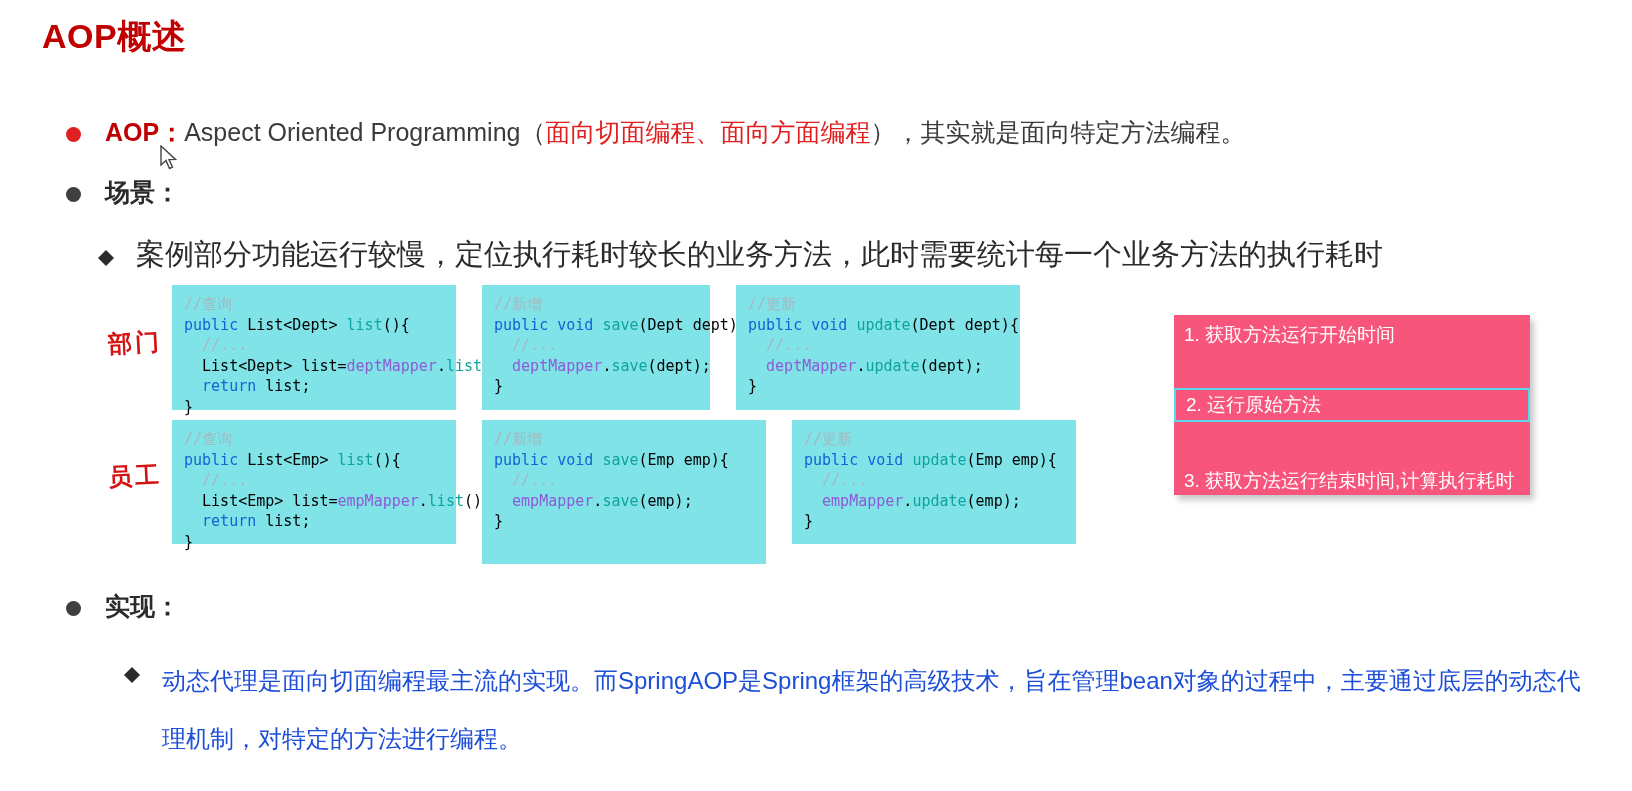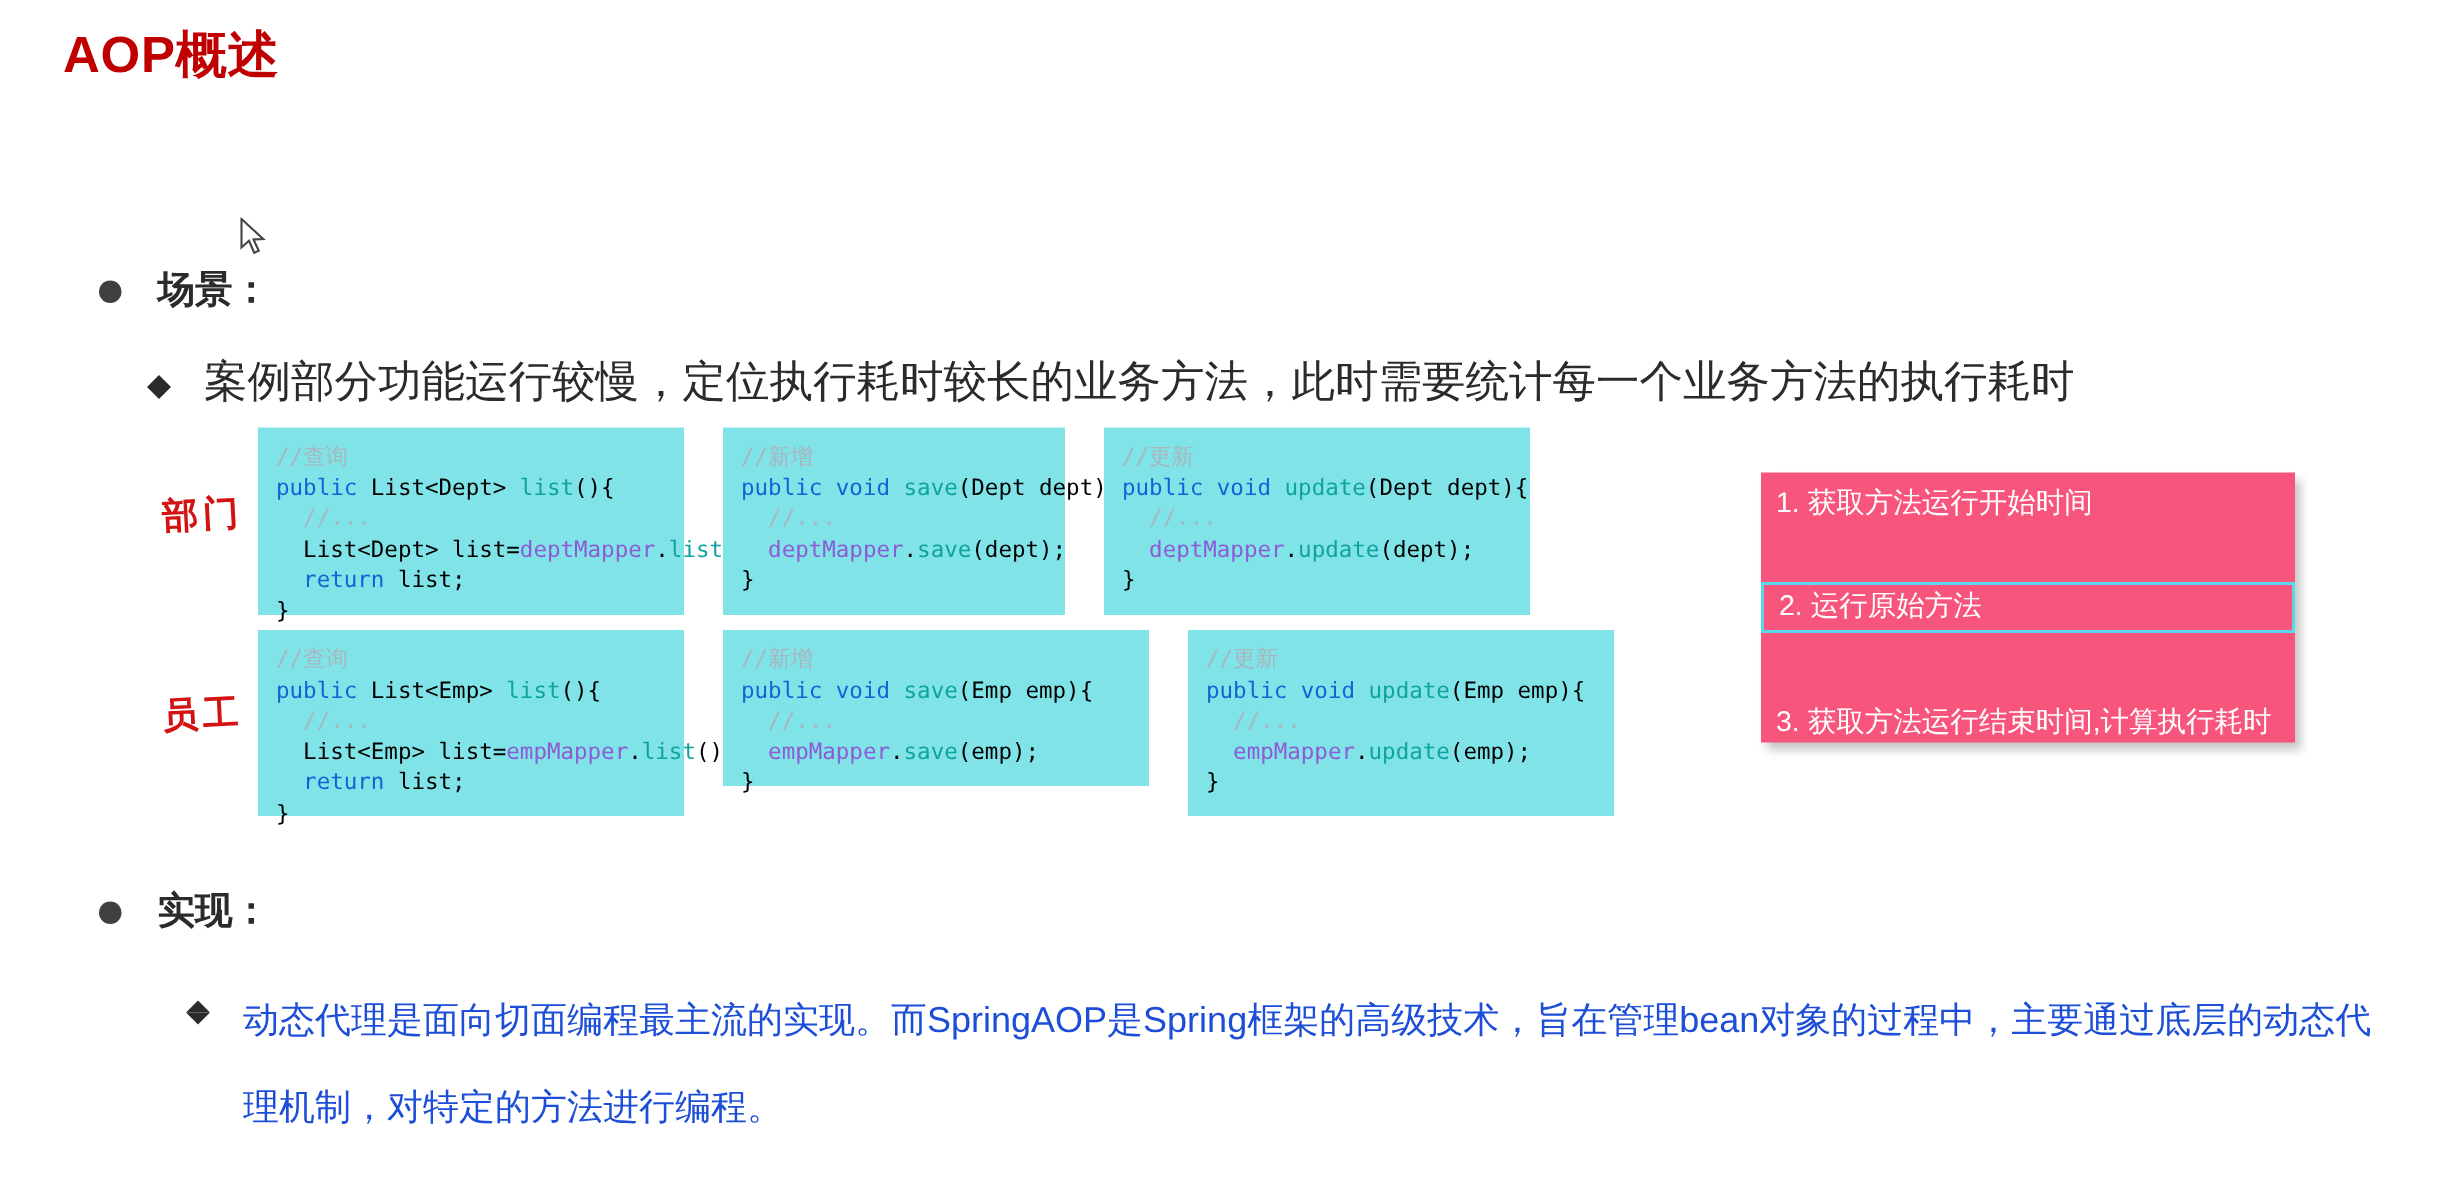--- a/index.html
+++ b/index.html
@@ -63,21 +63,21 @@
     font-family:"DejaVu Sans Mono","Liberation Mono",monospace;
     font-size:15px;line-height:20.5px;
     padding:9px 0 10px 12px;
     box-sizing:border-box;
     white-space:pre;
   }
   .cb-1{width:284px;height:125px;}
   .cb-2{width:228px;height:125px;margin-left:26px;}
   .cb-3{width:284px;height:125px;margin-left:26px;}
   .r2 .cb-1{width:284px;height:124px;}
-  .r2 .cb-2{width:284px;height:104px;}
+  .r2 .cb-2{width:284px;height:144px;}
   .r2 .cb-3{width:284px;height:124px;}
 
   .k{color:#1463d4;}        
   .m{color:#0fa3a0;}        
   .v{color:#8d5bd6;}        
   .c{color:#a8b6bd;}        
 
   
   .hand{
     position:absolute;
@@ -113,20 +113,24 @@
   
   .cursor{position:absolute;left:160px;top:145px;}
 </style>
 </head>
 <body>
 
 <div class="slide">
 
   <div class="title">AOP概述</div>
 
+  <div class="row-l1" id="b-aop">
+    <span class="dot red"></span>
+    <span><span class="t-strong">AOP：</span><span class="t-body">Aspect Oriented Programming（</span><span class="t-red">面向切面编程、面向方面编程</span><span class="t-body">），其实就是面向特定方法编程。</span></span>
+  </div>
 
   <div class="row-l1" id="b-scene">
     <span class="dot gray"></span>
     <span class="t-strong-d">场景：</span>
   </div>
 
   <div class="row-l1" id="b-case">
     <span class="diamond"></span>
     <span class="t-sub">案例部分功能运行较慢，定位执行耗时较长的业务方法，此时需要统计每一个业务方法的执行耗时</span>
   </div>

